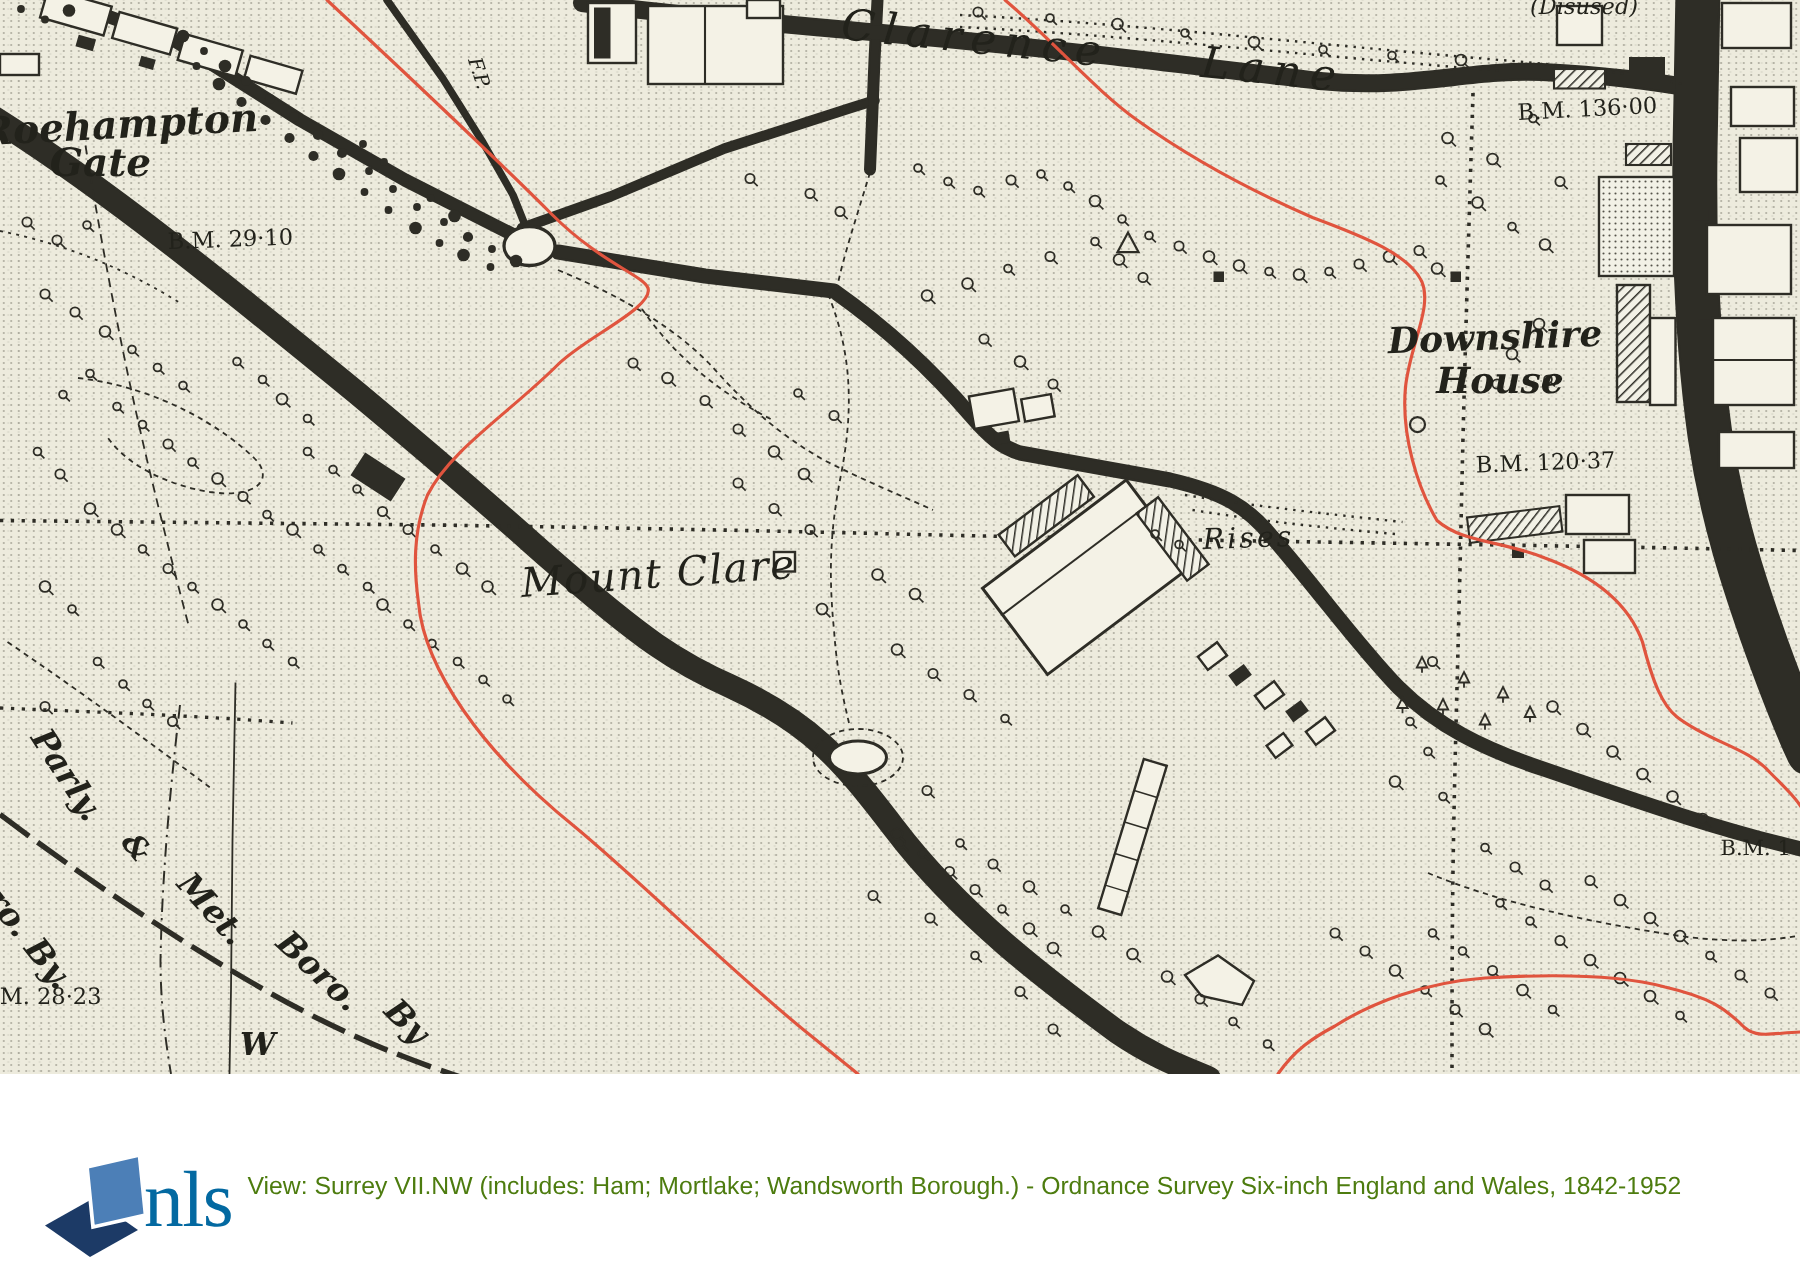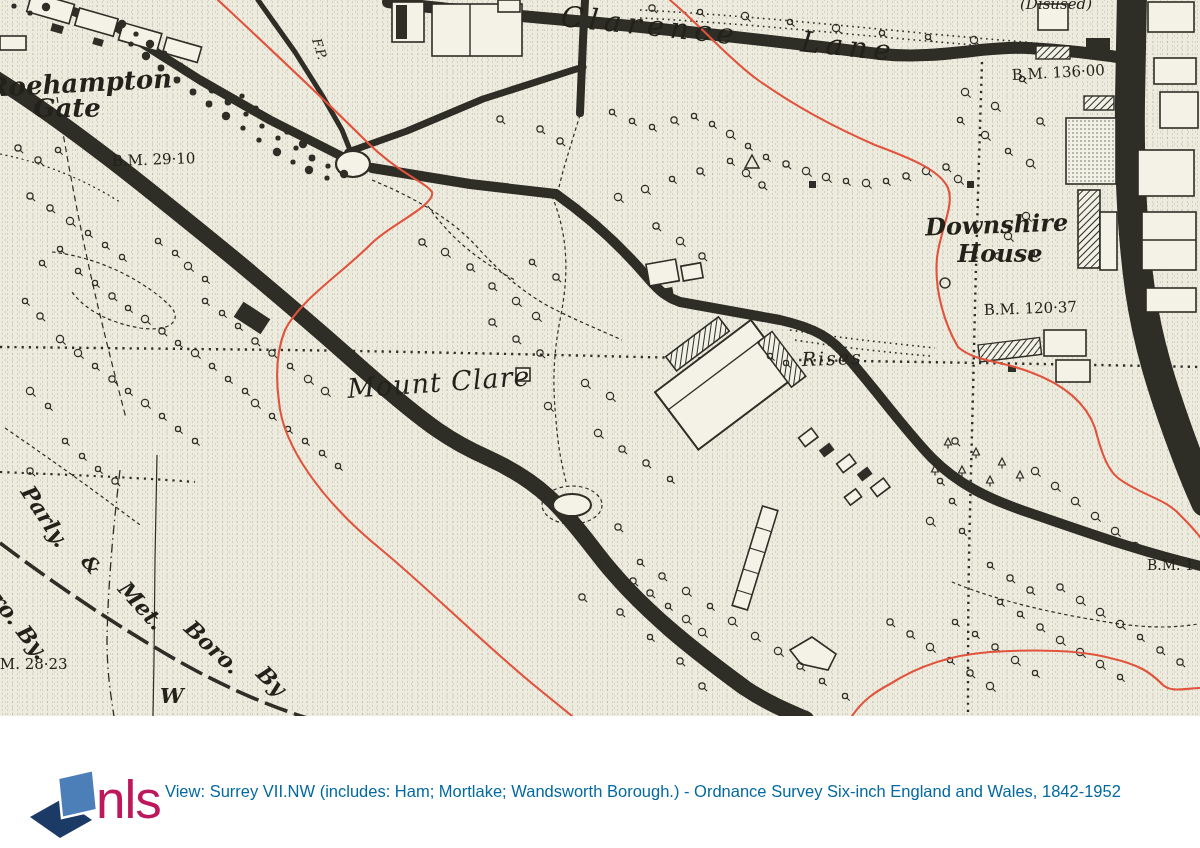--- a/index.html
+++ b/index.html
@@ -18,23 +18,23 @@
   .lbl{font-family:"DejaVu Serif",serif;fill:#22221b}
   .it{font-style:italic}
   .road{stroke:#2e2d26;fill:none;stroke-linecap:round;stroke-linejoin:round}
   .ink{stroke:#2e2d26}
   .bld{fill:#f4f2e6;stroke:#2e2d26;stroke-width:1.6}
   .bldk{fill:#2e2d26;stroke:none}
   .dash{stroke:#2e2d26;fill:none;stroke-width:1.2;stroke-dasharray:3.5 3}
   .pdot{stroke:#2e2d26;fill:none;stroke-width:2.4;stroke-dasharray:2.2 5}
   .footer{position:absolute;left:0;top:716px;width:1200px;height:132px;background:#ffffff}
   .nls-mark{position:absolute;left:30px;top:52px}
-  .nls-text{position:absolute;left:96px;top:50px;font-family:Liberation Sans, sans-serif;
-            font-size:53px;line-height:1.3;color:#be185d;letter-spacing:-1px}
-  .footer-text{position:absolute;left:165px;top:66px;color:#0369a1}
+  .nls-text{position:absolute;left:96px;top:50px;font-family:Liberation Serif, serif;
+            font-size:53px;line-height:1.3;color:#0369a1;letter-spacing:-1px}
+  .footer-text{position:absolute;left:165px;top:66px;color:#4d7c0f}
   .footer-title{font-size:16.5px;line-height:1.2}
   .footer-url{font-size:15px;margin-top:3px}
 </style>
 </head>
 <body>
 
 <div class="map">
 <svg width="1200" height="716" viewBox="0 0 1200 716">
   <defs>
     <pattern id="hatch" width="5" height="5" patternUnits="userSpaceOnUse" patternTransform="rotate(45)">

